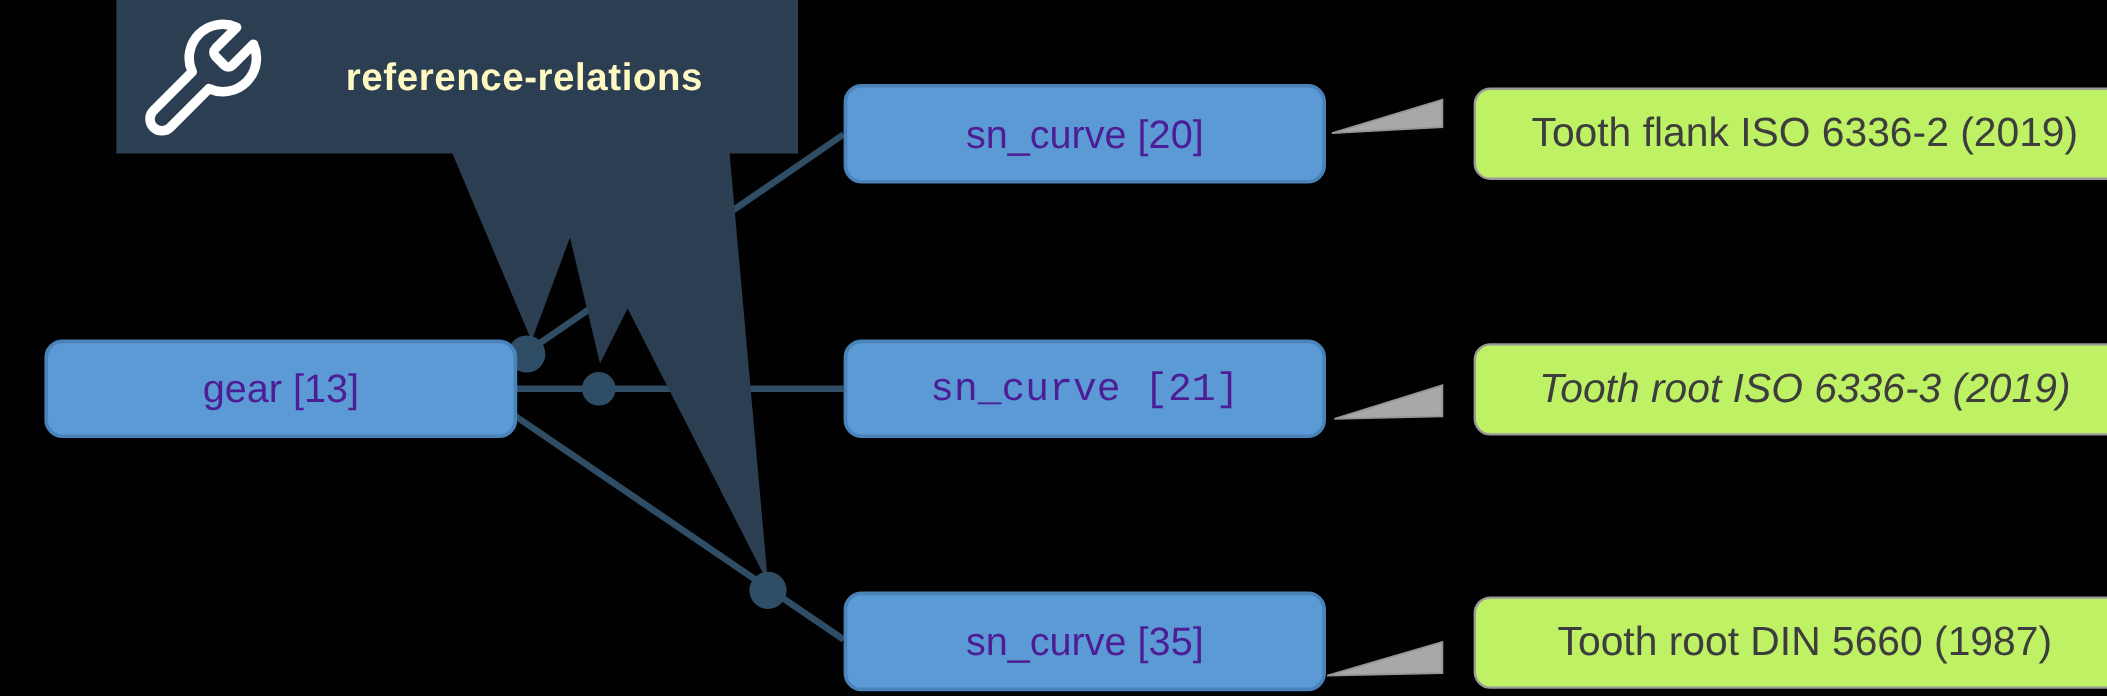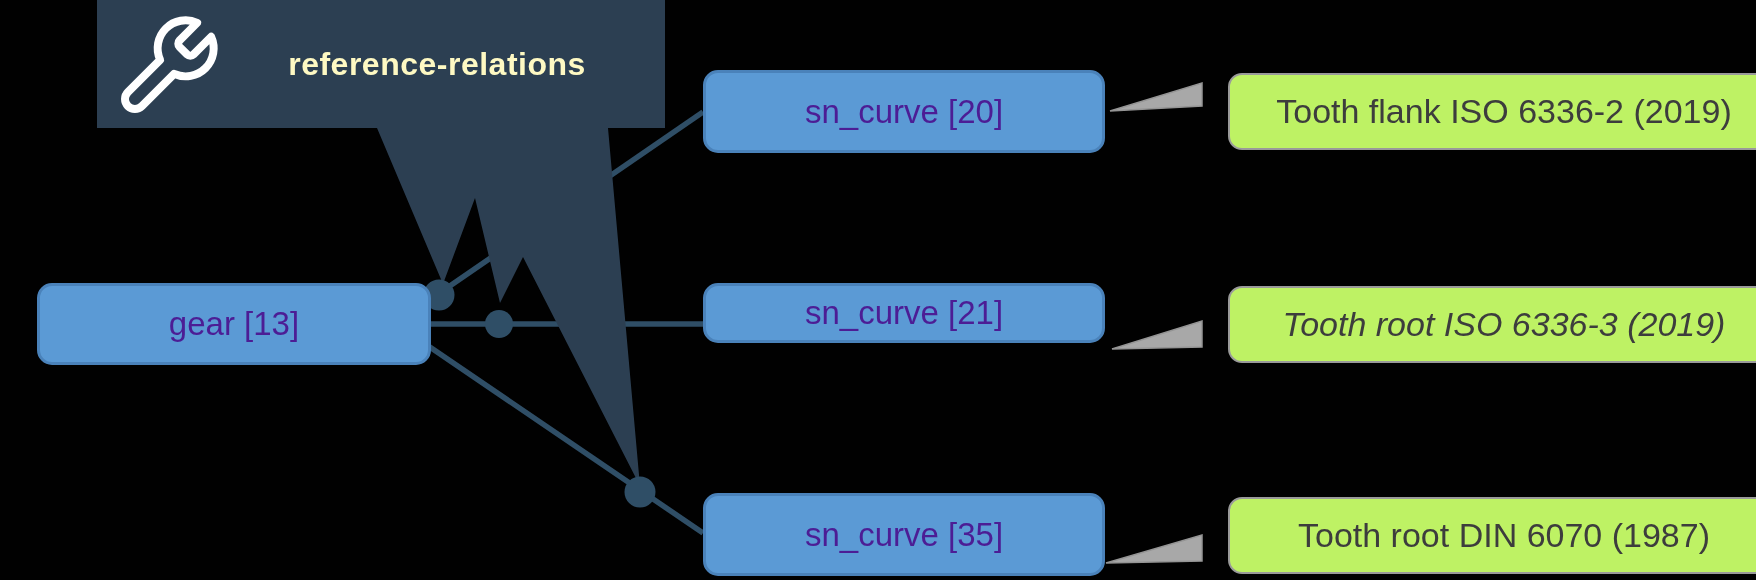--- a/index.html
+++ b/index.html
@@ -42,21 +42,21 @@
     background:#5b9ad5;
     border:3px solid #4a82ba;
     border-radius:15px;
     color:#4c1d95;
     font-size:33px;
     display:flex;align-items:center;justify-content:center;
     cursor:pointer;
   }
   .node-gear{left:2px;top:283px;width:394px;height:82px;margin-left:35px;}
   .node-sn20{left:703px;top:70px;width:402px;height:83px;}
-  .node-sn21{left:703px;top:283px;width:402px;height:60px;}
+  .node-sn21{left:703px;top:283px;width:402px;height:82px;font-family:Liberation Mono, monospace;}
   .node-sn22{left:703px;top:493px;width:402px;height:83px;}
 
   .callout{
     position:absolute;
     left:1228px;width:552px;height:77px;
     box-sizing:border-box;
     background:#bef264;
     border:2px solid #9a9a9a;
     border-radius:14px;
     color:#3d3d3d;
@@ -114,16 +114,16 @@
 
   <div class="callout callout-1">
     <span>Tooth flank ISO 6336-2 (2019)</span>
   </div>
 
   <div class="callout callout-2">
     <span>Tooth root ISO 6336-3 (2019)</span>
   </div>
 
   <div class="callout callout-3">
-    <span>Tooth root DIN 6070 (1987)</span>
+    <span>Tooth root DIN 5660 (1987)</span>
   </div>
 
 </div>
 
 </body></html>

